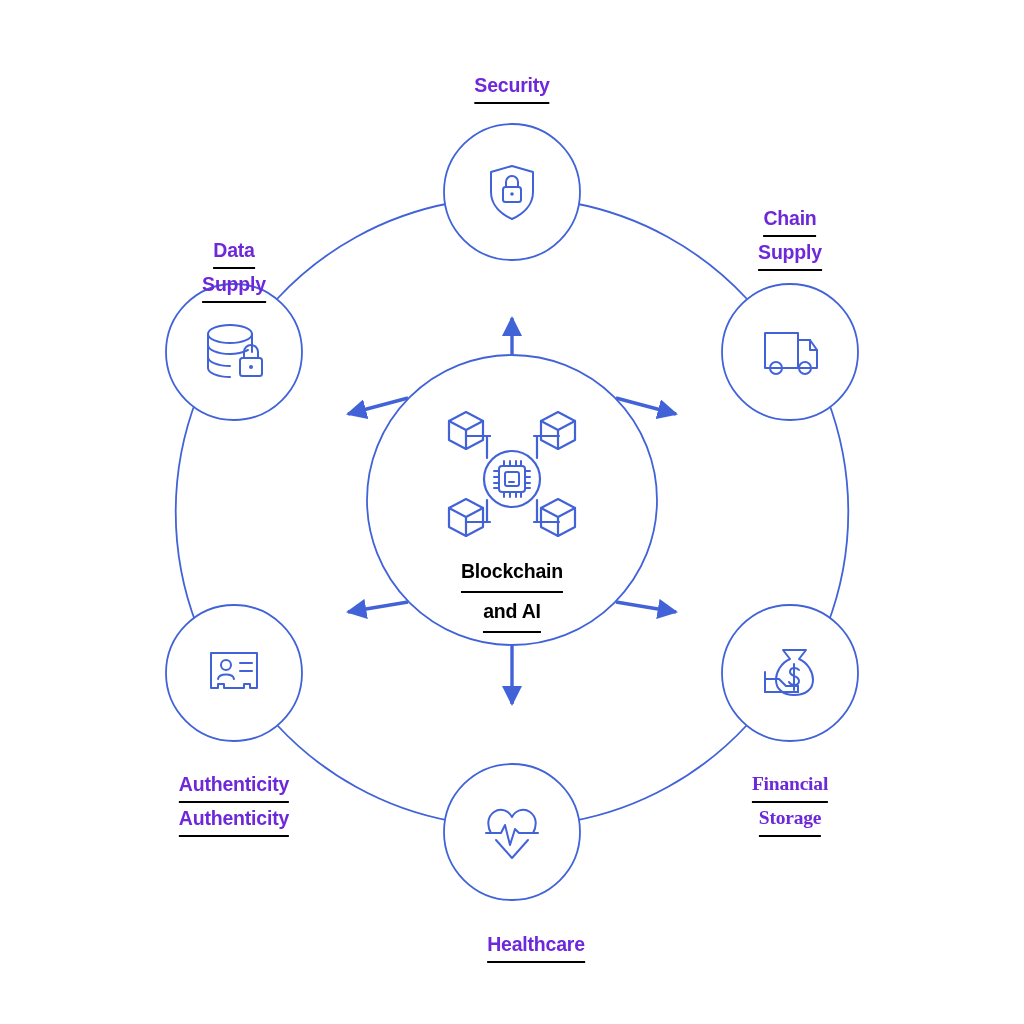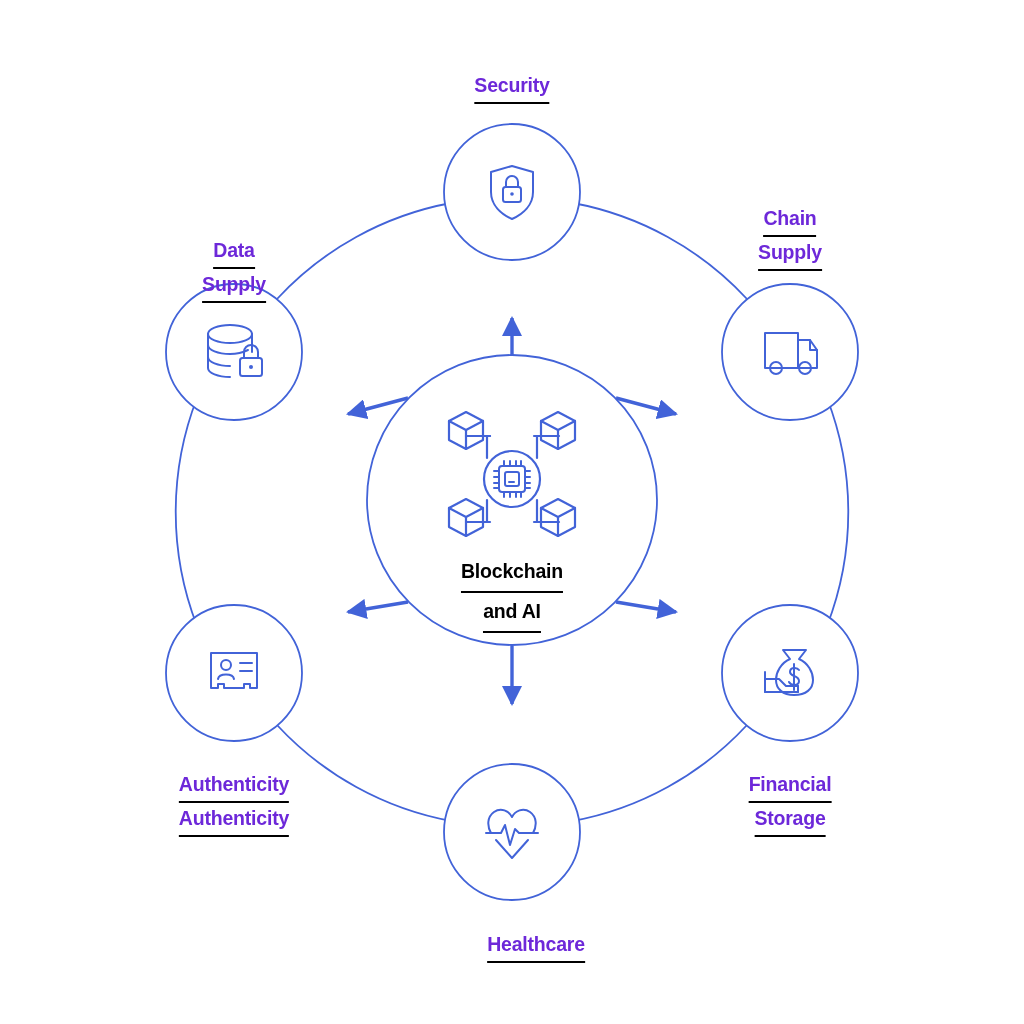--- a/index.html
+++ b/index.html
@@ -243,21 +243,21 @@
 
   <div class="node-label" style="left:512px; top:70px;">
     <span class="lbl-line">Security</span>
   </div>
 
   <div class="node-label" style="left:790px; top:203px;">
     <span class="lbl-line">Chain</span>
     <span class="lbl-line">Supply</span>
   </div>
 
-  <div class="node-label" style="left:790px; top:769px;">
+  <div class="node-label" style="left:790px; top:769px;font-family:Liberation Serif, serif;">
     <span class="lbl-line">Financial</span>
     <span class="lbl-line">Storage</span>
   </div>
 
   <div class="node-label" style="left:512px; top:929px;margin-left:24px;">
     <span class="lbl-line">Healthcare</span>
   </div>
 
   <div class="node-label" style="left:234px; top:769px;">
     <span class="lbl-line">Authenticity</span>

